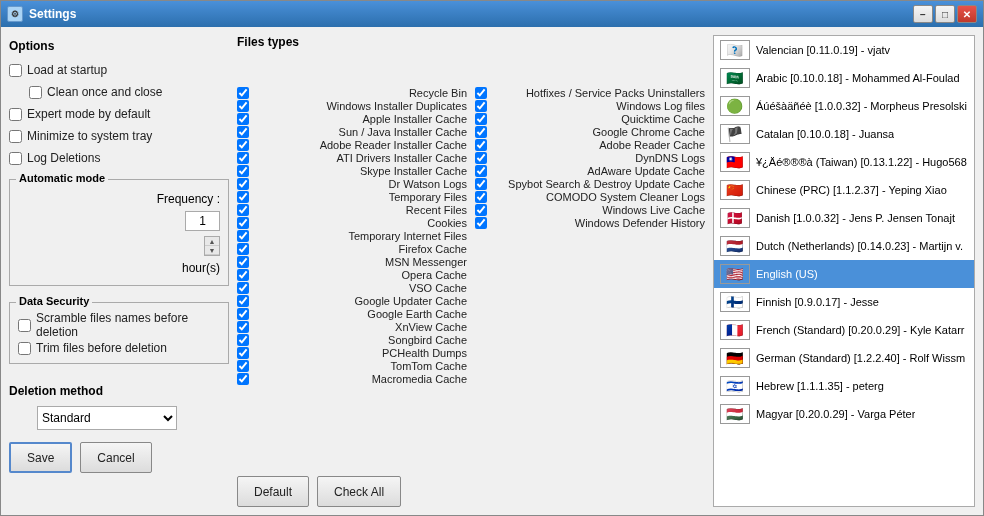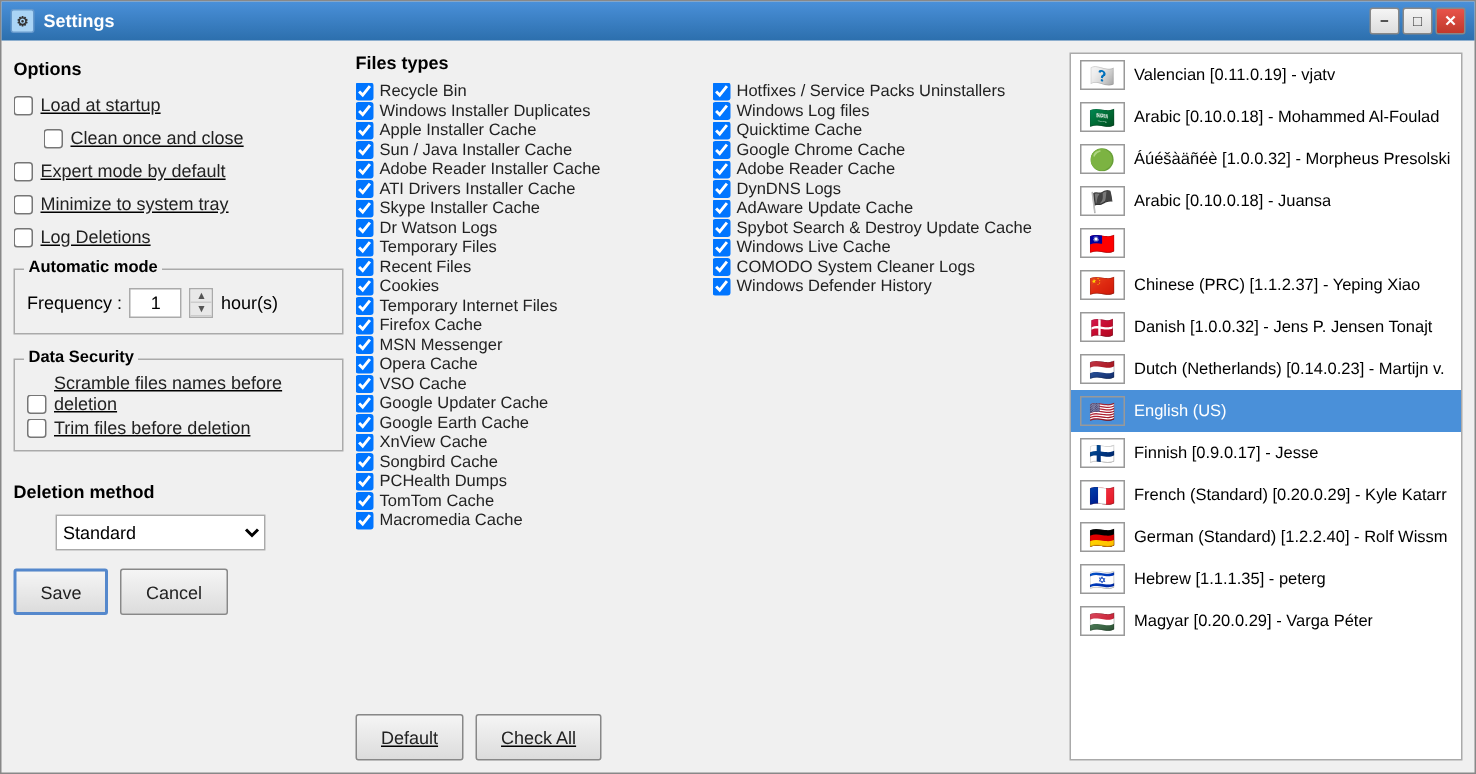--- a/index.html
+++ b/index.html
@@ -87,24 +87,23 @@
       gap: 4px;
     }
     .group-label {
       font-size: 12px;
       font-weight: bold;
       margin-bottom: 4px;
       margin-top: 4px;
     }
     .checkbox-row {
       display: flex;
-      align-items: flex-end;
+      align-items: center;
       gap: 5px;
       margin: 2px 0;
-      text-decoration: underline;
     }
     .checkbox-row.indented {
       margin-left: 20px;
     }
     .checkbox-row input[type="checkbox"] {
       width: 13px;
       height: 13px;
       flex-shrink: 0;
     }
     .checkbox-row label {
@@ -121,23 +120,24 @@
       position: absolute;
       top: -8px;
       left: 6px;
       background: #f0f0f0;
       padding: 0 3px;
       font-size: 11px;
       font-weight: bold;
     }
     .freq-row {
       display: flex;
-      align-items: center;
+      align-items: flex-end;
       gap: 5px;
       margin: 6px 0 4px 0;
+      flex-direction: column;
     }
     .freq-label {
       font-size: 12px;
     }
     .freq-input {
       width: 35px;
       height: 20px;
       border: 1px solid #aaa;
       padding: 0 3px;
       font-size: 12px;
@@ -185,20 +185,21 @@
       border-radius: 2px;
       color: #222;
     }
     .btn.save-btn {
       border: 2px solid #5588cc;
     }
     .middle-panel {
       flex: 1;
       display: flex;
       flex-direction: column;
+      gap: 32px;
     }
     .files-header {
       font-size: 12px;
       font-weight: bold;
       margin-bottom: 6px;
     }
     .files-columns {
       display: flex;
       gap: 0;
       flex: 1;
@@ -213,36 +214,36 @@
       flex: 1;
       display: flex;
       flex-direction: column;
       gap: 1px;
       margin-left: 8px;
     }
     .file-item {
       display: flex;
       align-items: center;
       gap: 4px;
+      justify-content: space-between;
     }
     .file-item input[type="checkbox"] {
       width: 12px;
       height: 12px;
       flex-shrink: 0;
     }
     .file-item label {
       font-size: 11px;
       color: #222;
       white-space: nowrap;
     }
     .bottom-file-buttons {
       display: flex;
       gap: 8px;
       margin-top: 8px;
-      text-decoration: underline;
     }
     .right-panel {
       width: 262px;
       flex-shrink: 0;
       border: 1px solid #aaa;
       overflow: hidden;
       display: flex;
       flex-direction: column;
     }
     .lang-list {
@@ -487,26 +488,26 @@
             </div>
             <div class="file-item">
               <input type="checkbox" id="c2_7" checked="" style="">
               <label for="c2_7">AdAware Update Cache</label>
             </div>
             <div class="file-item">
               <input type="checkbox" id="c2_8" checked="" style="">
               <label for="c2_8">Spybot Search &amp; Destroy Update Cache</label>
             </div>
             <div class="file-item">
+              <input type="checkbox" id="c2_9" checked="" style="">
+              <label for="c2_9">COMODO System Cleaner Logs</label>
+            </div>
+            <div class="file-item">
               <input type="checkbox" id="c2_10" checked="" style="">
               <label for="c2_10">Windows Live Cache</label>
-            </div>
-            <div class="file-item">
-              <input type="checkbox" id="c2_9" checked="" style="">
-              <label for="c2_9">COMODO System Cleaner Logs</label>
             </div>
             <div class="file-item">
               <input type="checkbox" id="c2_11" checked="" style="">
               <label for="c2_11">Windows Defender History</label>
             </div>
           </div>
       </div>
       <div class="bottom-file-buttons">
         <button class="btn">Default</button>
         <button class="btn">Check All</button>
@@ -522,24 +523,25 @@
           <div class="lang-item">
             <div class="lang-flag">🇸🇦</div>
             <span class="lang-text">Arabic [0.10.0.18] - Mohammed Al-Foulad</span>
           </div>
           <div class="lang-item">
             <div class="lang-flag">🟢</div>
             <span class="lang-text">Áúéšàäñéè [1.0.0.32] - Morpheus Presolski</span>
           </div>
           <div class="lang-item">
             <div class="lang-flag">🏴</div>
-            <span class="lang-text">Arabic [0.10.0.18] - Juansa</span>
+            <span class="lang-text">Catalan [0.10.0.18] - Juansa</span>
           </div>
           <div class="lang-item">
             <div class="lang-flag">🇹🇼</div>
+            <span class="lang-text">¥¿Äé®®®à (Taiwan) [0.13.1.22] - Hugo568</span>
           </div>
           <div class="lang-item">
             <div class="lang-flag">🇨🇳</div>
             <span class="lang-text">Chinese (PRC) [1.1.2.37] - Yeping Xiao</span>
           </div>
           <div class="lang-item">
             <div class="lang-flag">🇩🇰</div>
             <span class="lang-text">Danish [1.0.0.32] - Jens P. Jensen Tonajt</span>
           </div>
           <div class="lang-item">

